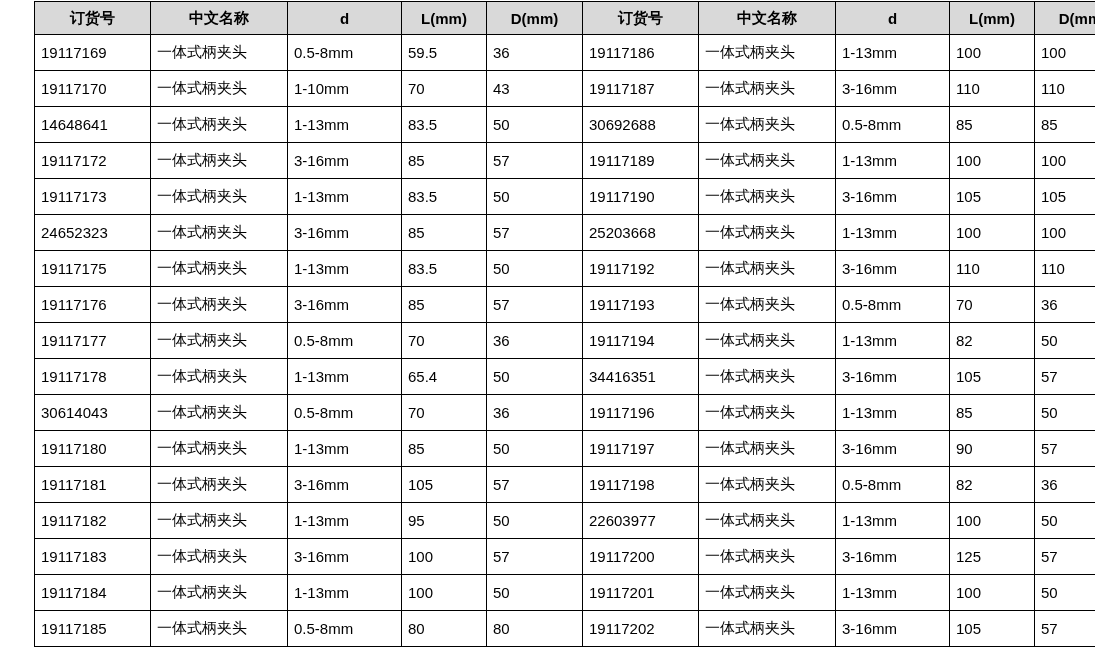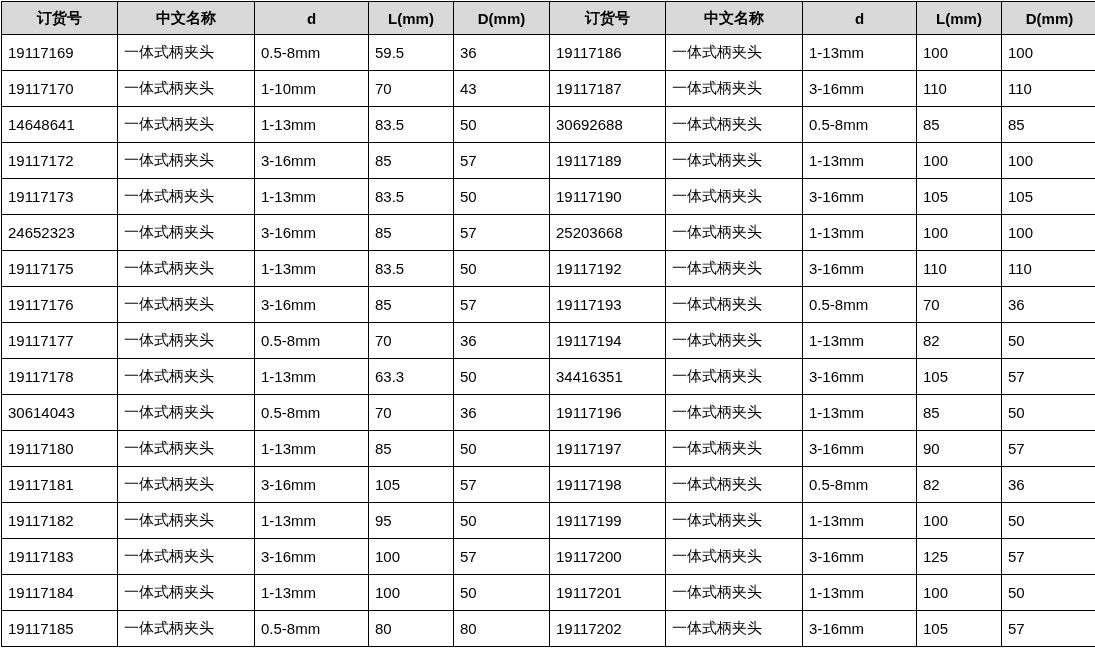--- a/index.html
+++ b/index.html
@@ -11,20 +11,21 @@
     font-family: "Liberation Sans", "DejaVu Sans", sans-serif;
     width: 1095px;
     height: 665px;
     overflow: hidden;
   }
   .sheet {
     width: 1095px;
     height: 665px;
     box-sizing: border-box;
     background: #ffffff;
+    padding-left: 33px;
   }
   table.spec {
     border-collapse: collapse;
     width: 1093px;
     margin: 1px;
     table-layout: fixed;
   }
   table.spec th, table.spec td {
     border: 1px solid #000000;
     font-size: 15px;
@@ -196,21 +197,21 @@
           <td>19117194</td>
           <td class="c-name">一体式柄夹头</td>
           <td>1-13mm</td>
           <td>82</td>
           <td>50</td>
         </tr>
         <tr>
           <td>19117178</td>
           <td class="c-name">一体式柄夹头</td>
           <td>1-13mm</td>
-          <td>63.3</td>
+          <td>65.4</td>
           <td>50</td>
           <td>34416351</td>
           <td class="c-name">一体式柄夹头</td>
           <td>3-16mm</td>
           <td>105</td>
           <td>57</td>
         </tr>
         <tr>
           <td>30614043</td>
           <td class="c-name">一体式柄夹头</td>
@@ -246,21 +247,21 @@
           <td>0.5-8mm</td>
           <td>82</td>
           <td>36</td>
         </tr>
         <tr>
           <td>19117182</td>
           <td class="c-name">一体式柄夹头</td>
           <td>1-13mm</td>
           <td>95</td>
           <td>50</td>
-          <td>19117199</td>
+          <td>22603977</td>
           <td class="c-name">一体式柄夹头</td>
           <td>1-13mm</td>
           <td>100</td>
           <td>50</td>
         </tr>
         <tr>
           <td>19117183</td>
           <td class="c-name">一体式柄夹头</td>
           <td>3-16mm</td>
           <td>100</td>

